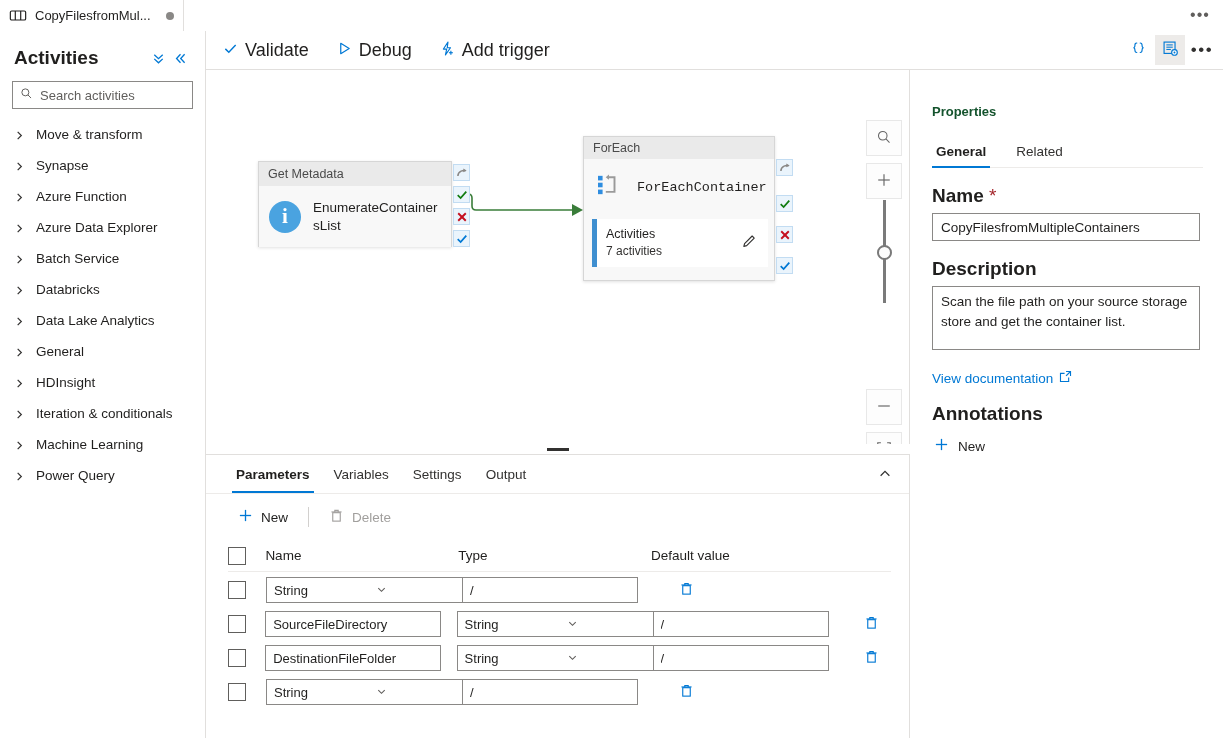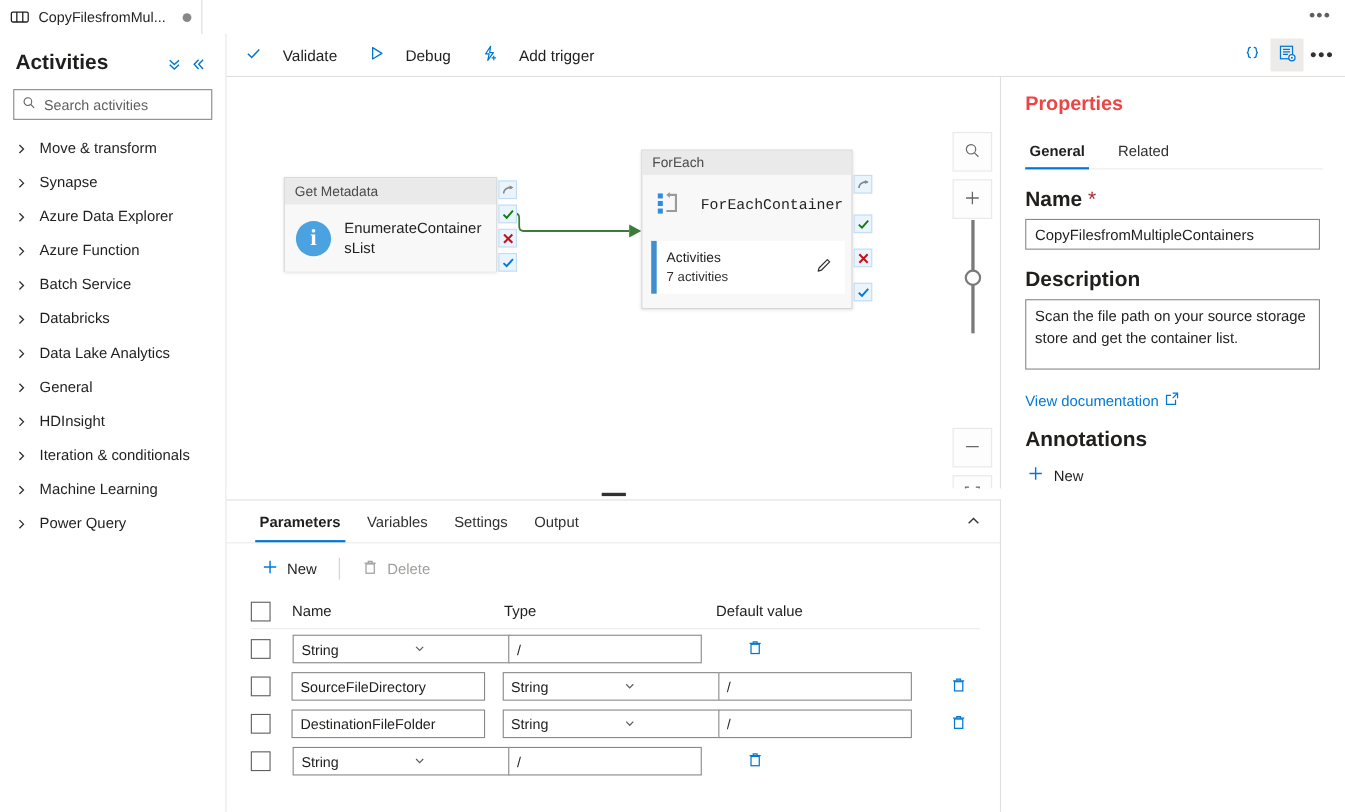--- a/index.html
+++ b/index.html
@@ -76,23 +76,23 @@
   .sb-label { font-size: 13.5px; color: #201f1e; }
 
   
   .toolbar {
     position: absolute; left: 206px; top: 31px;
     width: 1017px; height: 39px;
     background: #ffffff; border-bottom: 1px solid #e1dfdd;
     display: flex; align-items: center;
   }
   .tb-btn {
-    display: flex; align-items: center; gap: 19px;
+    display: flex; align-items: center; gap: 7px;
     height: 32px; padding: 0 11px; margin-left: 6px;
-    cursor: pointer; font-size: 14px; color: #201f1e;
+    cursor: pointer; font-size: 18px; color: #201f1e;
   }
   .tb-right { margin-left: auto; display: flex; align-items: center; padding-right: 6px; }
   .tb-icobtn {
     width: 30px; height: 30px; display: flex;
     align-items: center; justify-content: center;
     cursor: pointer; margin-left: 2px;
   }
   .tb-icobtn.active { background: #edebe9; }
   .tb-dots { color: #323130; font-size: 17px; letter-spacing: 1.5px; }
 
@@ -267,21 +267,21 @@
   }
   .pselect span { flex: 1 1 auto; }
   .trash { cursor: pointer; }
 
   
   .props {
     position: absolute; left: 911px; top: 70px;
     width: 312px; height: 668px; background: #ffffff;
     padding: 14px 20px 0 21px;
   }
-  .pr-title { font-size: 18px; font-weight: 600; color: #ef4444; }
+  .pr-title { font-size: 13px; font-weight: 600; color: #14532d; margin-top: 20px; }
   .pr-tabs {
     display: flex; margin-top: 16px;
     border-bottom: 1px solid #edebe9;
   }
   .pr-tab {
     height: 32px; display: flex; align-items: center;
     padding: 0 4px; margin-right: 22px;
     font-size: 13.5px; color: #323130; cursor: pointer;
     position: relative;
   }
@@ -375,27 +375,27 @@
     <div class="sb-item">
       <span class="sb-chev"><svg viewBox="0 0 12 12" width="11" height="11">
             <polyline points="4,2 8,6 4,10" fill="none" stroke="#323130" stroke-width="1.3"></polyline>
           </svg></span>
       <span class="sb-label">Synapse</span>
     </div>
     <div class="sb-item">
       <span class="sb-chev"><svg viewBox="0 0 12 12" width="11" height="11">
             <polyline points="4,2 8,6 4,10" fill="none" stroke="#323130" stroke-width="1.3"></polyline>
           </svg></span>
+      <span class="sb-label">Azure Function</span>
+    </div>
+    <div class="sb-item">
+      <span class="sb-chev"><svg viewBox="0 0 12 12" width="11" height="11">
+            <polyline points="4,2 8,6 4,10" fill="none" stroke="#323130" stroke-width="1.3"></polyline>
+          </svg></span>
       <span class="sb-label">Azure Data Explorer</span>
-    </div>
-    <div class="sb-item">
-      <span class="sb-chev"><svg viewBox="0 0 12 12" width="11" height="11">
-            <polyline points="4,2 8,6 4,10" fill="none" stroke="#323130" stroke-width="1.3"></polyline>
-          </svg></span>
-      <span class="sb-label">Azure Function</span>
     </div>
     <div class="sb-item">
       <span class="sb-chev"><svg viewBox="0 0 12 12" width="11" height="11">
             <polyline points="4,2 8,6 4,10" fill="none" stroke="#323130" stroke-width="1.3"></polyline>
           </svg></span>
       <span class="sb-label">Batch Service</span>
     </div>
     <div class="sb-item">
       <span class="sb-chev"><svg viewBox="0 0 12 12" width="11" height="11">
             <polyline points="4,2 8,6 4,10" fill="none" stroke="#323130" stroke-width="1.3"></polyline>

